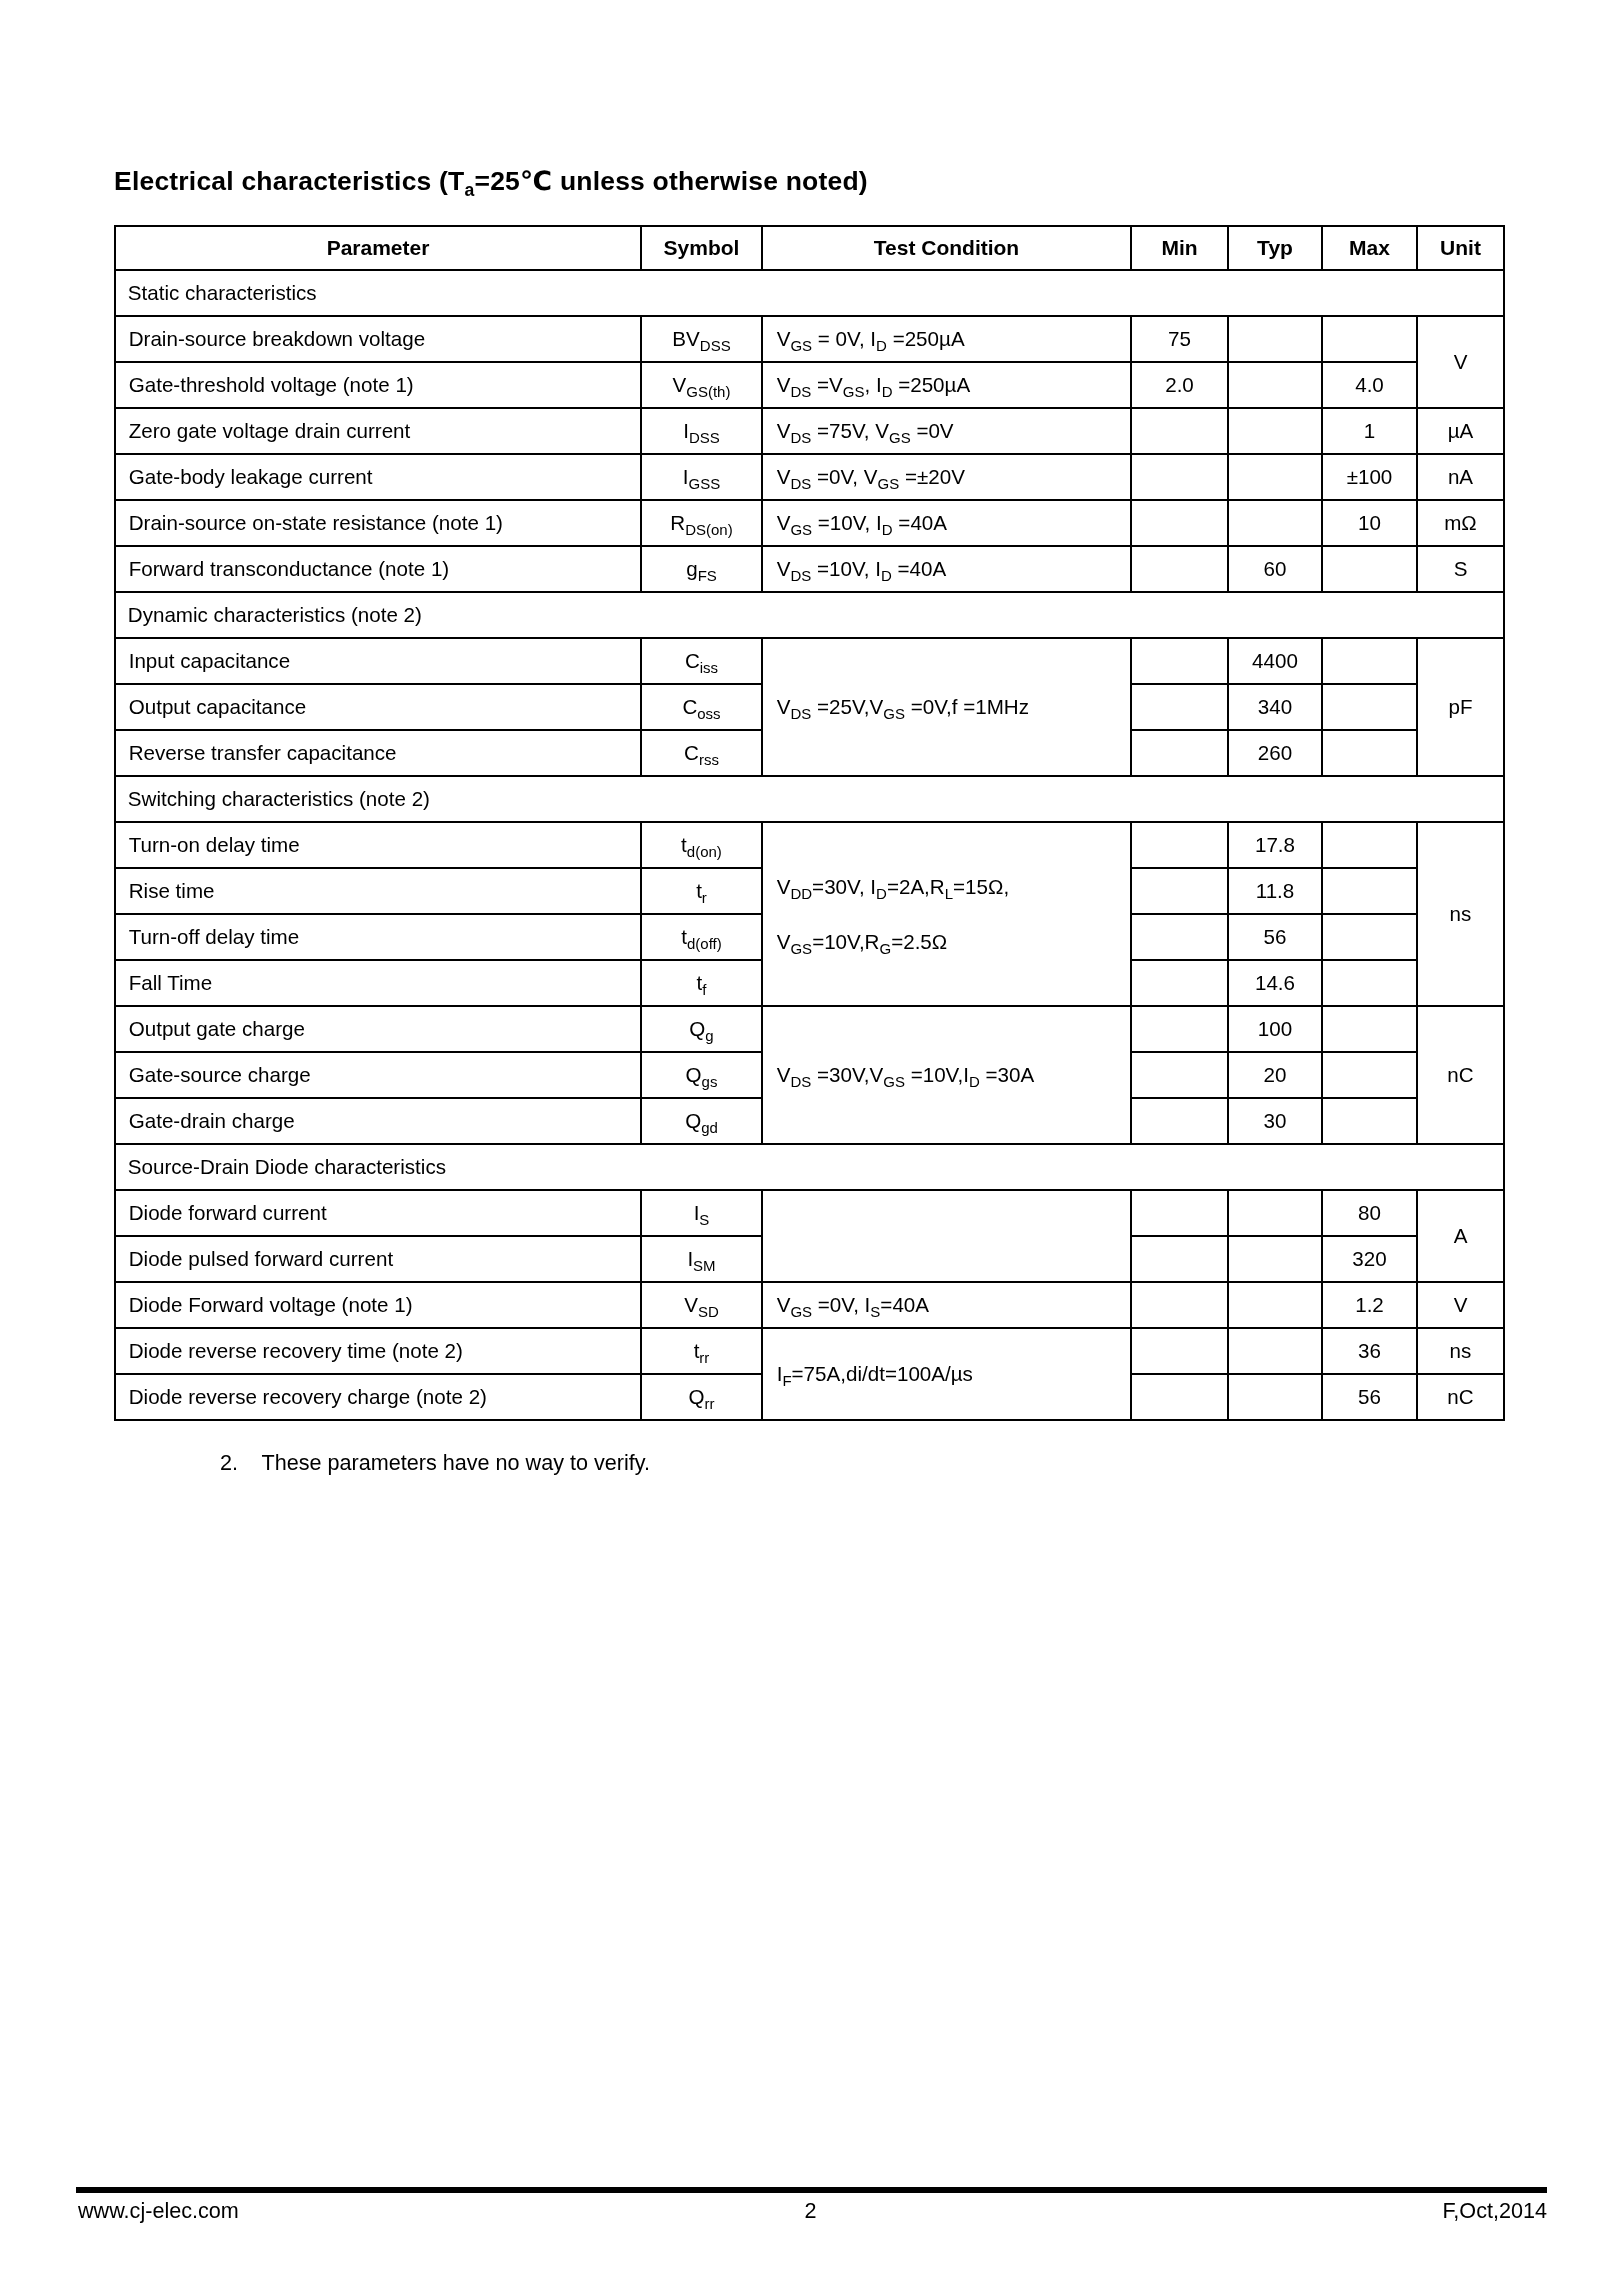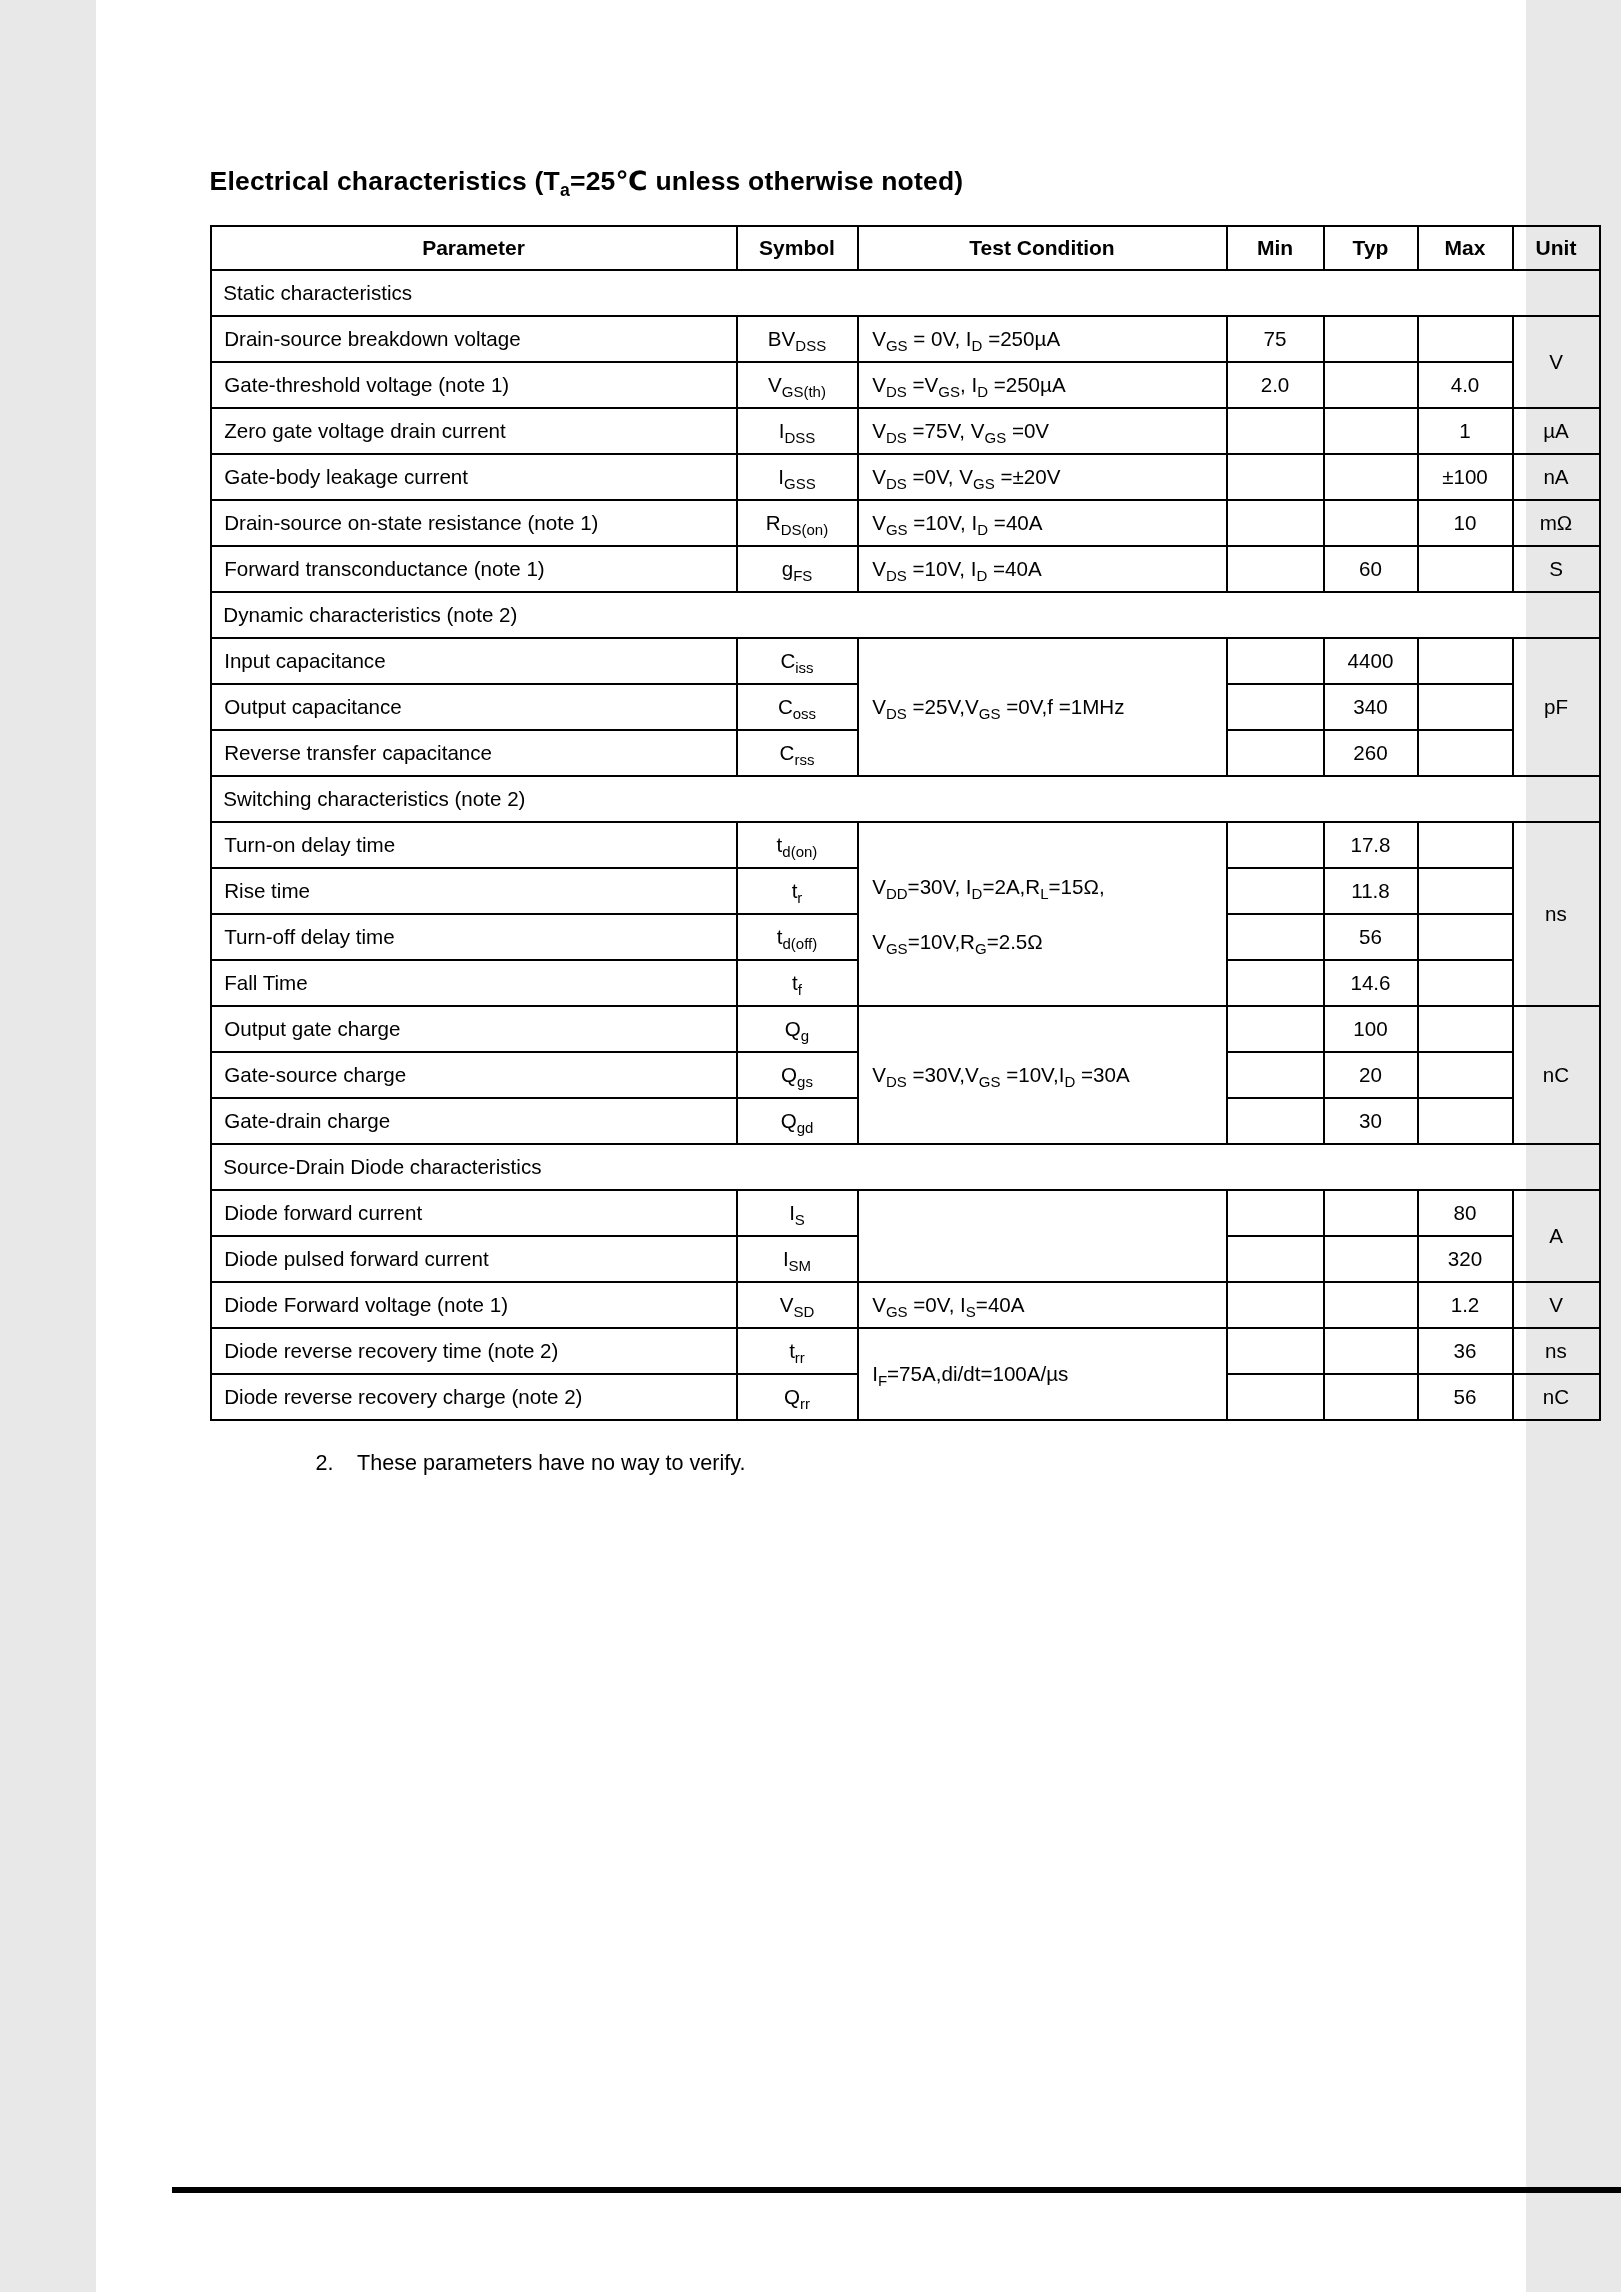--- a/index.html
+++ b/index.html
@@ -1,17 +1,17 @@
 <!DOCTYPE html>
 <html><head>
 <meta charset="utf-8">
 <style>
   html,body { margin:0; padding:0; background:#e8e8e8; }
   .page {
-    position:relative; width:1430px; height:2293px; margin:0 auto;
+    position:relative; width:1621px; height:2293px; margin:0 auto;
     background:#ffffff; color:#000;
     font-family:"Liberation Sans","DejaVu Sans",sans-serif;
   }
   .title {
     position:absolute; left:114px; top:165px;
     font-size:26.5px; font-weight:bold; letter-spacing:0.2px;
   }
   .title sub { font-size:17.6px; }
 
   table.spec {
@@ -267,15 +267,20 @@
       </tbody>
   </table>
 
   <div class="notes">
     <div class="notes-line2">
       <span class="note-num">2.</span><span>These parameters have no way to verify.</span>
     </div>
   </div>
 
   <div class="footer-rule"></div>
+  <div class="footer-text">
+    <span class="f-left">www.cj-elec.com</span>
+    <span class="f-center">2</span>
+    <span class="f-right">F,Oct,2014</span>
+  </div>
 
 </div>
 
 
 </body></html>

